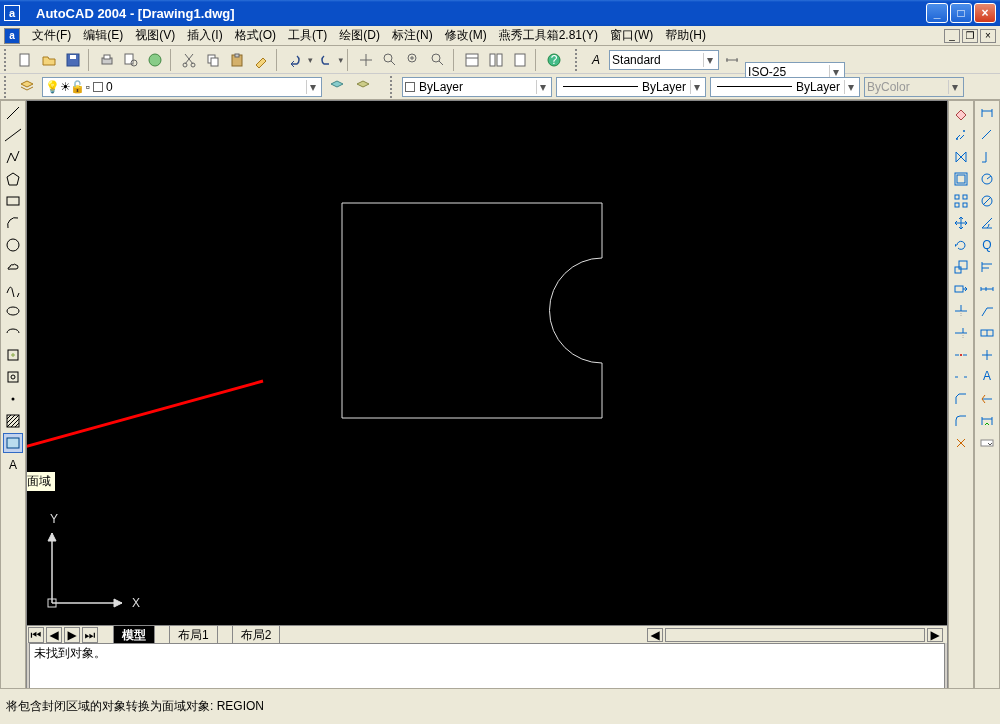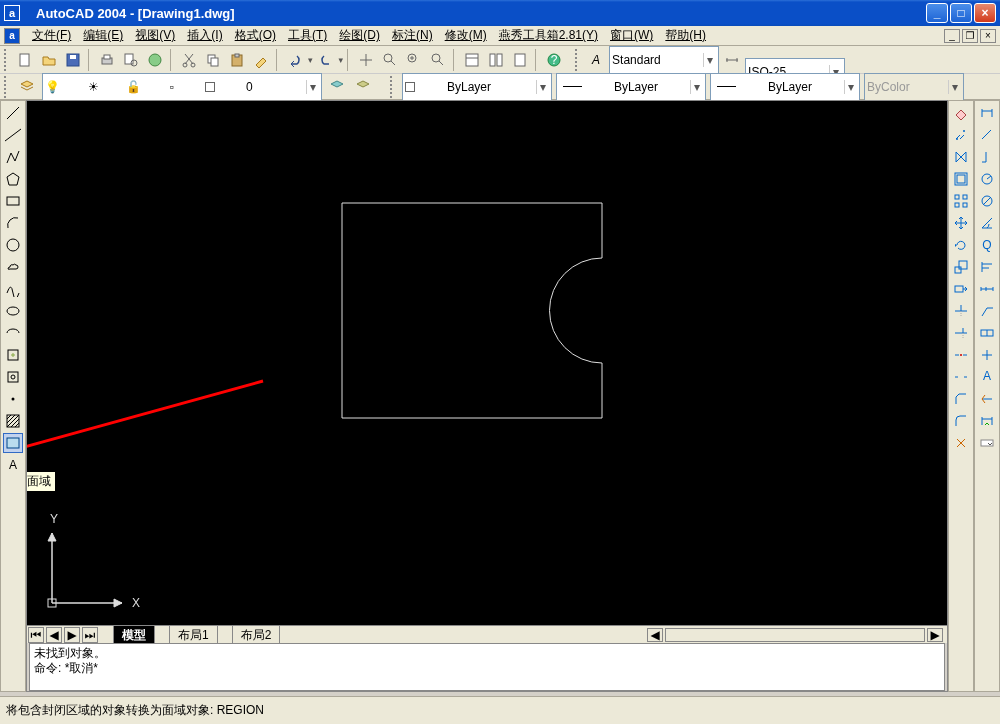--- a/index.html
+++ b/index.html
@@ -9,30 +9,30 @@
 .titlebar { height: 26px; background: linear-gradient(to bottom, #2b6fd8, #0a4fc7 8%, #0a4fc7 92%, #084bb8); display: flex; align-items: center; padding: 0 4px; color: white; }
 .titlebar .app-icon { width: 16px; height: 16px; background: #0a4fc7; border: 1px solid #fff; display: flex; align-items: center; justify-content: center; font-weight: bold; font-size: 11px; margin-right: 6px; color:#fff;}
 .titlebar .title-text { flex: 1; font-weight: bold; font-size: 13px; margin-left: 10px; }
 .win-btns { display: flex; gap: 2px; }
 .win-btn { width: 22px; height: 20px; border: 1px solid #fff; border-radius: 3px; display: flex; align-items: center; justify-content: center; background: linear-gradient(to bottom,#4b8eea,#1d64d5); color: white; font-weight: bold; }
 .win-btn.close { background: linear-gradient(to bottom,#e88a6f,#d23a1b); }
 
 
 .menubar { height: 20px; background: #ece9d8; border-bottom: 1px solid #aca899; display: flex; align-items: center; padding-left: 28px; gap: 4px; }
 .menubar .icon-left { position:absolute; left:4px; width:16px; height:16px; background:#0a4fc7; color:#fff; display:flex; align-items:center; justify-content:center; font-size:10px; font-weight:bold; border:1px solid #888;}
-.menu-item { padding: 2px 4px; cursor: default; text-decoration: underline; }
+.menu-item { padding: 2px 4px; cursor: default; }
 .mdi-btns { margin-left: auto; display: flex; gap: 2px; padding-right: 4px;}
 .mdi-btn { width: 16px; height: 14px; border: 1px solid #888; background: #ece9d8; font-size: 10px; display: flex; align-items: center; justify-content: center;}
 
 
 .toolbar-row { height: 28px; background: #ece9d8; border-bottom: 1px solid #ccc; display: flex; align-items: center; padding: 0 4px; gap: 2px; }
 .tool-btn { width: 22px; height: 22px; border: 1px solid transparent; display: flex; align-items: center; justify-content: center; cursor: default; }
 .tool-sep { width: 4px; height: 22px; border-left: 1px solid #aca899; margin: 0 2px; }
 .tool-grip { width: 6px; height: 22px; border-left: 2px dotted #888; margin-right: 2px; }
-.combo { height: 28px; border: 1px solid #7f9db9; background: white; display: flex; align-items: center; padding: 0 2px; font-size: 11px; gap: 28px; }
+.combo { height: 20px; border: 1px solid #7f9db9; background: white; display: flex; align-items: center; padding: 0 2px; font-size: 11px; }
 .combo .arrow { border-left: 1px solid #ccc; padding: 0 3px; color:#555;}
 
 
 .prop-row { height: 26px; background: #ece9d8; border-bottom: 1px solid #aca899; display: flex; align-items: center; padding: 0 4px; gap: 4px; }
 
 
 .main-area { position: absolute; top: 100px; left: 0; right: 0; bottom: 32px; display: flex; }
 .vtoolbar { width: 26px; background: #ece9d8; border: 1px solid #aca899; display: flex; flex-direction: column; align-items: center; padding: 2px 0; gap: 2px; }
 .vtoolbar .vtool { width: 20px; height: 20px; display: flex; align-items: center; justify-content: center; cursor: default; border:1px solid transparent;}
 .canvas-wrap { flex: 1; display: flex; flex-direction: column; border: 1px solid #888; }
@@ -48,21 +48,21 @@
 .tab { padding: 1px 8px; border: 1px solid #888; border-bottom: none; background: #ece9d8; margin-left: 14px; }
 .tab.active { background: #000; color: #fff; font-weight:bold;}
 .hscroll { margin-left: auto; display:flex; align-items:center; gap:2px; padding-right:4px;}
 .hscroll .sbtn { width:16px; height:14px; border:1px solid #888; background:#ece9d8; display:flex; align-items:center; justify-content:center;}
 .hscroll .track { width:260px; height:14px; border:1px solid #888; background:#ece9d8;}
 
 
 .cmdline { height: 48px; background: #fff; border: 1px solid #888; margin: 0 2px; padding: 2px 4px; font-family: SimSun, monospace; font-size: 12px; line-height: 15px; overflow:hidden;}
 
 
-.statusbar { position: absolute; bottom: 0; left: 0; right: 0; height: 28px; background: #ece9d8; border-top: 1px solid #aca899; display: flex; align-items: center; padding: 8px 6px; font-size: 12px; }
+.statusbar { position: absolute; bottom: 0; left: 0; right: 0; height: 36px; background: #ece9d8; border-top: 1px solid #aca899; display: flex; align-items: center; padding: 8px 6px; font-size: 12px; }
 
 
 .right-bars { display: flex; }
 
 
 .red-arrow { position: absolute; pointer-events: none; }
 
 .icon-svg { width:16px; height:16px; }
 </style>
 </head>
@@ -427,21 +427,20 @@
       <div class="tab">布局2</div>
       <div class="hscroll">
         <div class="sbtn">◀</div>
         <div class="track"></div>
         <div class="sbtn">▶</div>
       </div>
     </div>
 
     <div class="cmdline">
       <div>未找到对象。</div>
-      <div>命令:  *取消*</div>
     </div>
   </div>
 
   <div class="right-bars">
     <div class="vtoolbar">
       <div class="vtool">
           <svg width="16" height="16">
             <path d="M3 10l5-5 5 5-5 5z" fill="#fcc" stroke="#a44"></path>
           </svg>
         </div>

